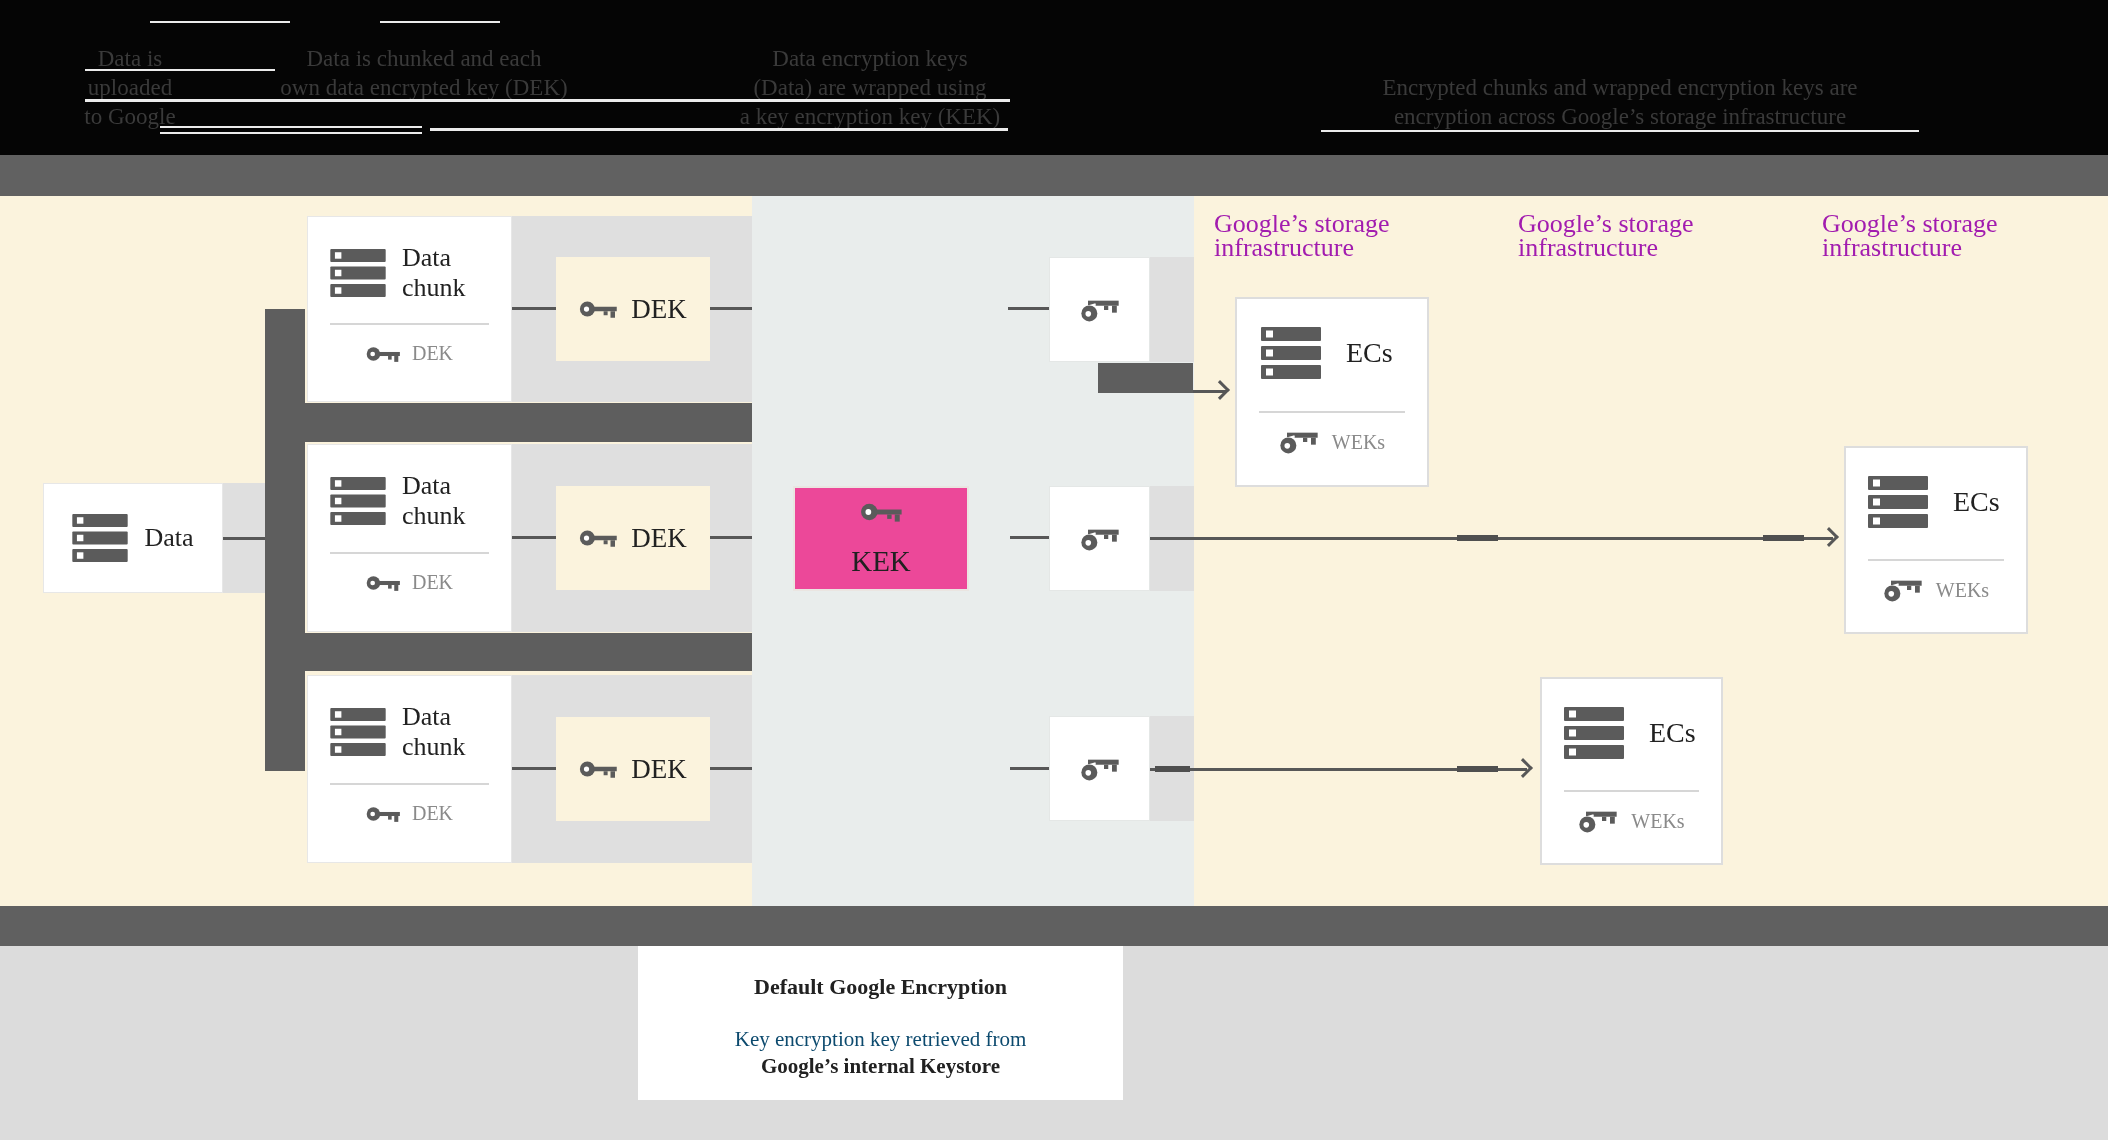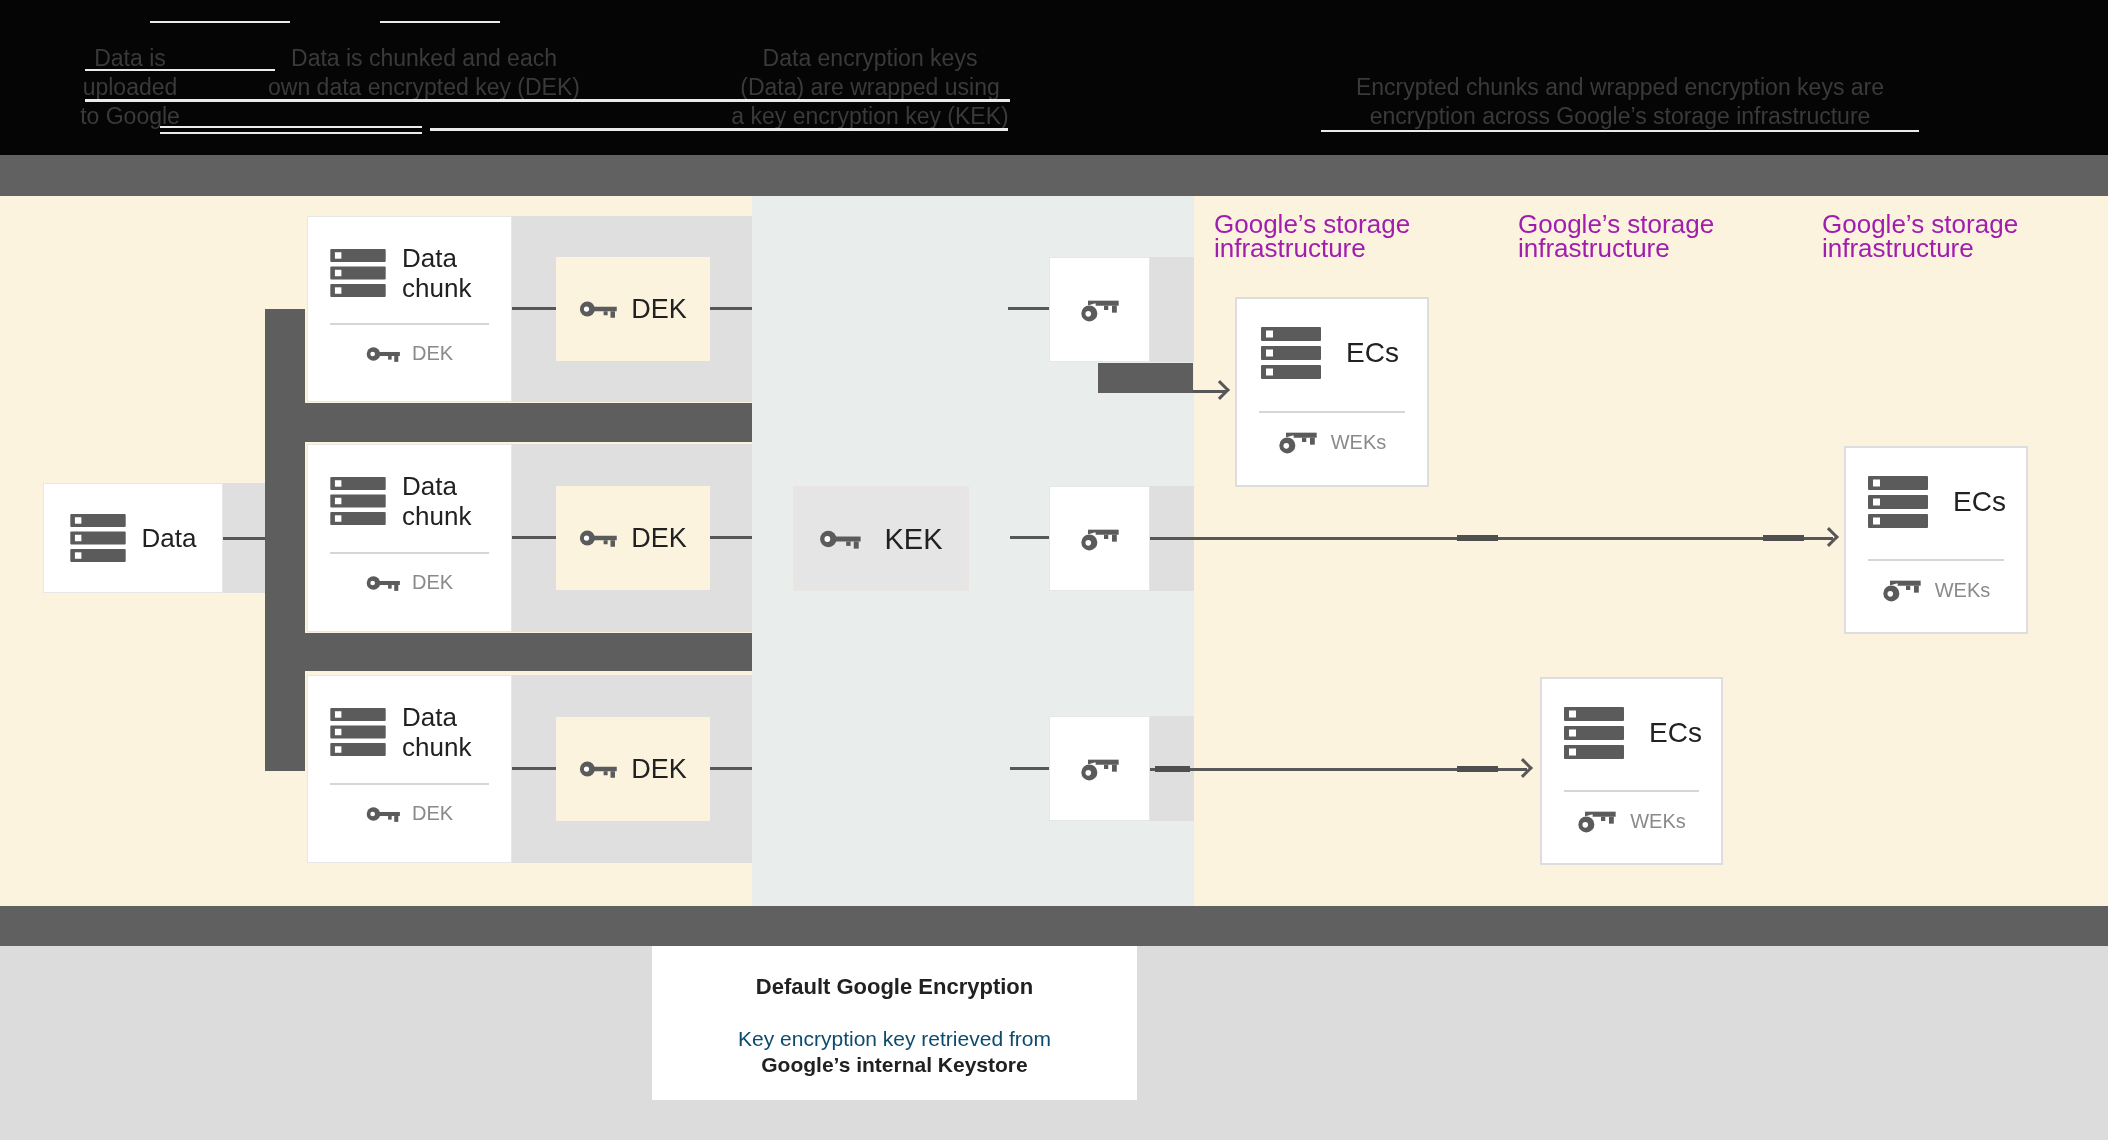--- a/index.html
+++ b/index.html
@@ -1,57 +1,57 @@
 <!DOCTYPE html>
 <html><head>
 <meta charset="utf-8">
 <style>
   html,body{margin:0;padding:0;background:#ffffff;}
   .page{position:relative;width:2108px;height:1140px;overflow:hidden;background:#ffffff;
         font-family:"Liberation Sans", sans-serif;}
-  .abs{position:absolute;}
+  .abs{position:absolute;font-family:Liberation Serif, serif;}
 
   
   .topbar{left:0;top:0;width:2108px;height:155px;background:#050505;}
   .hstep{position:absolute;color:#3a3a3a;font-size:23px;line-height:29px;text-align:center;font-weight:400;}
   .streak{position:absolute;background:#ffffff;opacity:.92;}
 
   .graybar{left:0;top:155px;width:2108px;height:41px;background:#616161;}
   .sec-left{left:0;top:196px;width:752px;height:710px;background:#FBF3DD;}
   .sec-mid{left:752px;top:196px;width:442px;height:710px;background:#E9EDEC;}
   .sec-right{left:1194px;top:196px;width:914px;height:710px;background:#FBF3DD;}
 
   .band{background:#DFDFDF;}
   .dark{background:#5E5E5E;}
 
   .wbox{background:#ffffff;border:1px solid #E7E7E7;box-sizing:border-box;}
   .ecsbox{background:#ffffff;border:2px solid #DDDDDD;box-sizing:border-box;}
   .dekbox{background:#FBF3DD;display:flex;align-items:center;justify-content:center;gap:14px;}
-  .kekbox{background:#e5e5e5;border:2px solid #EAE5E1;box-sizing:border-box;
-          display:flex;align-items:center;justify-content:center;gap:23px;}
+  .kekbox{background:#ec4899;border:2px solid #EAE5E1;box-sizing:border-box;
+          display:flex;align-items:center;justify-content:center;gap:23px;flex-direction:column;}
   .keybox{background:#ffffff;border:1px solid #E4E7E6;box-sizing:border-box;
           display:flex;align-items:center;justify-content:center;}
 
   .lbl{color:#212121;font-size:26px;line-height:30px;white-space:pre-line;}
   .lbl-mid{color:#212121;font-size:28px;margin-left:7px;}
   .graylbl{color:#8A8A8A;font-size:20px;}
   .storage{color:#a21caf;font-size:26px;line-height:24px;}
 
   .line{position:absolute;height:3px;background:#575757;}
   .dash{position:absolute;height:6px;background:#4F4F4F;}
   .ahead{position:absolute;width:14px;height:14px;border-top:3px solid #575757;border-right:3px solid #575757;
          transform:rotate(45deg);box-sizing:border-box;}
 
   .divline{position:absolute;left:22px;right:22px;height:2px;background:#D6D6D6;}
 
   .icon{color:#5B5B5B;flex:0 0 auto;}
 
   .botbar{left:0;top:906px;width:2108px;height:40px;background:#606060;}
   .botarea{left:0;top:946px;width:2108px;height:194px;background:#DCDCDC;}
-  .caption{position:absolute;left:638px;top:0;width:485px;height:154px;background:#ffffff;text-align:center;margin-left:14px;}
+  .caption{position:absolute;left:638px;top:0;width:485px;height:154px;background:#ffffff;text-align:center;}
   .cap-title{margin-top:28px;font-size:22px;font-weight:bold;color:#212121;}
   .cap-l1{margin-top:27px;font-size:21px;color:#0c4a6e;}
   .cap-l2{margin-top:2px;font-size:21px;font-weight:bold;color:#212121;}
 </style>
 </head>
 <body>
 
 <svg width="0" height="0" style="position:absolute">
   <defs>
     <symbol id="ic-server" viewBox="0 0 60 52">

